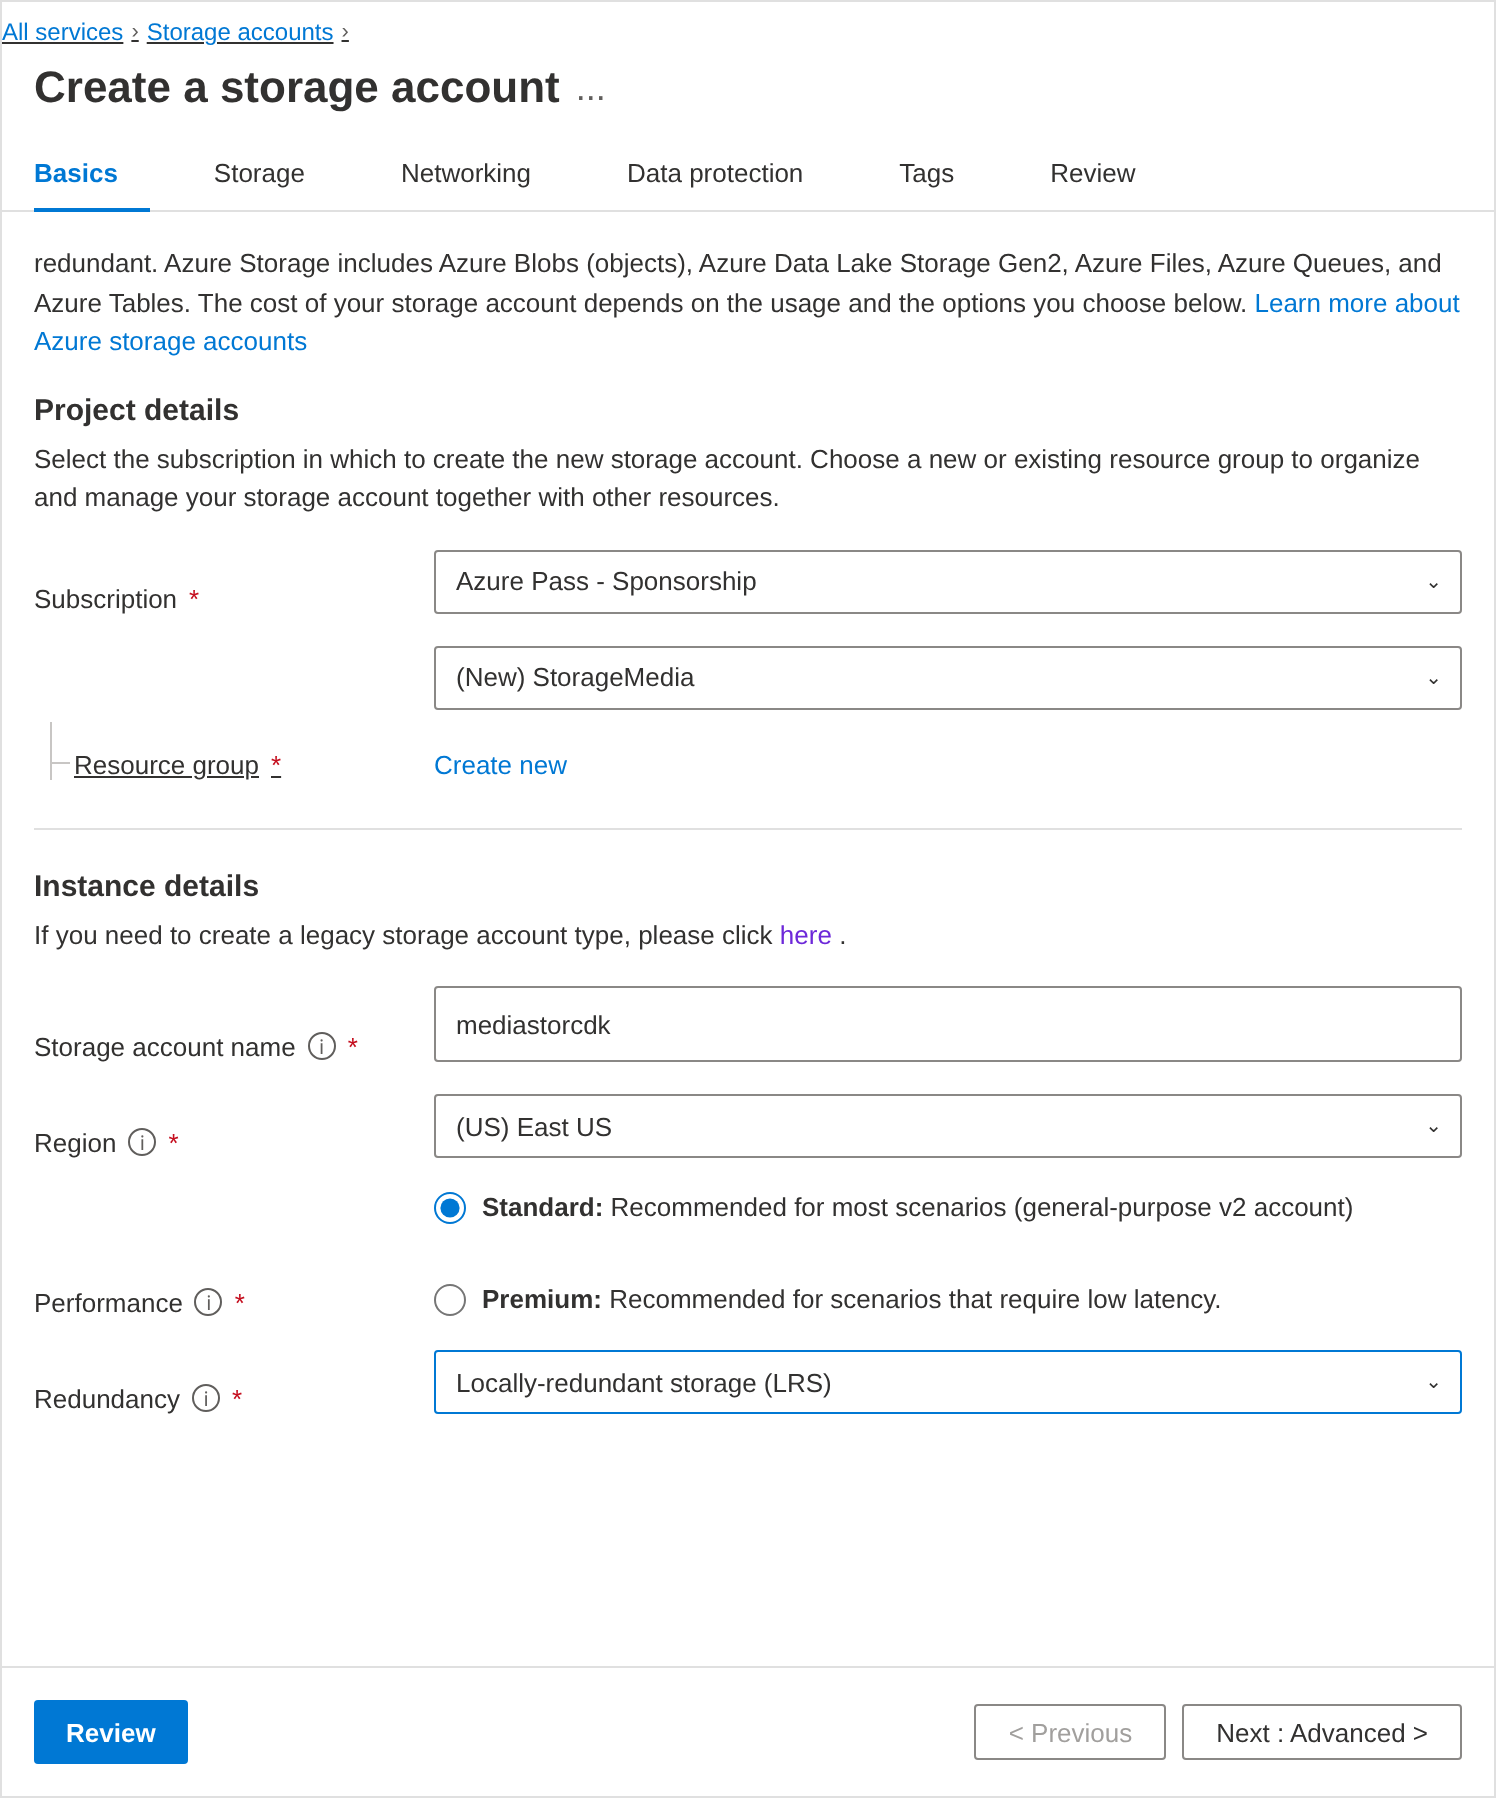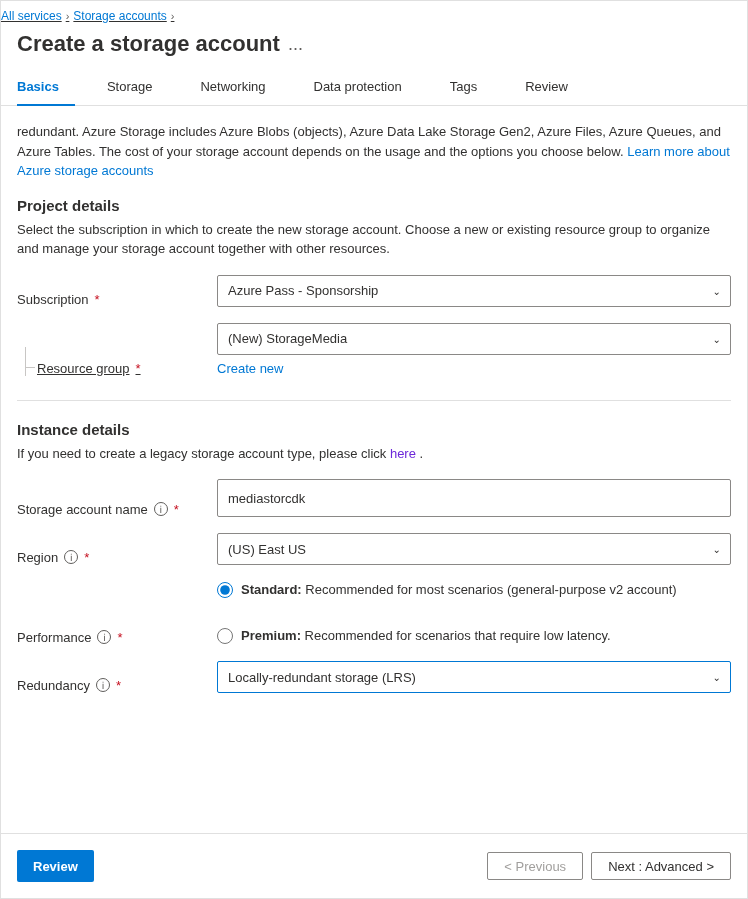--- a/index.html
+++ b/index.html
@@ -197,21 +197,21 @@
       height: 20px;
     }
 
     
     .create-new-link {
       color: #0078d4;
       font-size: 13px;
       text-decoration: none;
       cursor: pointer;
       display: inline-block;
-      margin-top: 6px;
+      margin-top: 20px;
     }
 
     
     .instance-section .intro-link {
       color: #6d28d9;
       text-decoration: none;
     }
 
     
     .radio-group {

